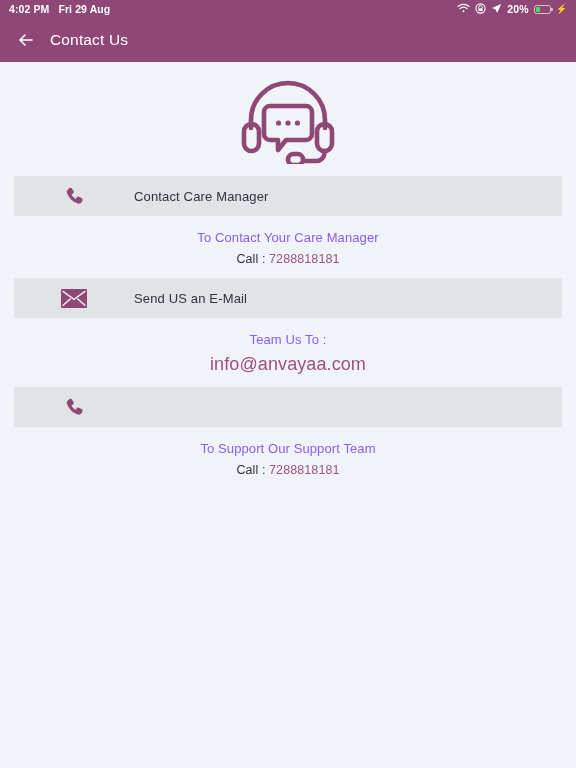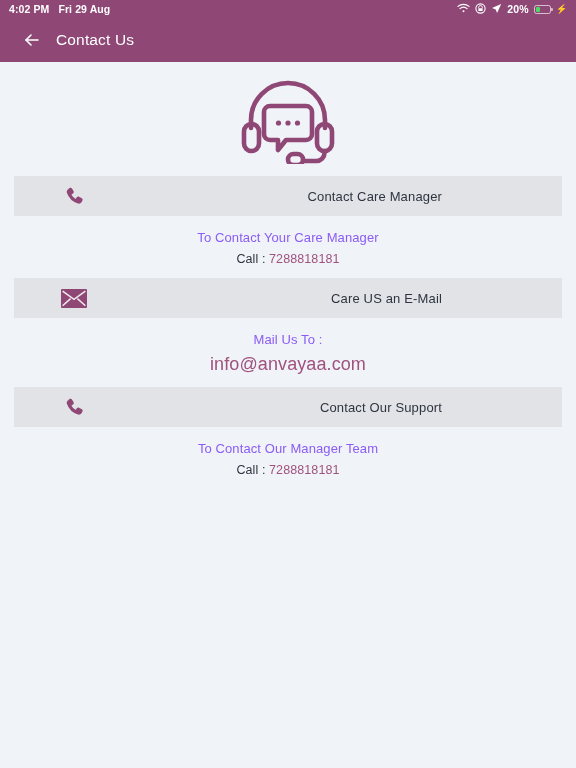--- a/index.html
+++ b/index.html
@@ -40,21 +40,21 @@
     position:absolute; left:1px; top:1px; bottom:1px;
     width:4.6px; background:#4CD964; border-radius:1px;
   }
   .bolt{ font-size:9px; line-height:1; color:#fff; margin-left:1px; }
 
   
   #app-header{
     height:44px;
     background:#8F4775;
     display:flex; align-items:center;
-    padding-left:22px;
+    padding-left:16px;
     gap:14px;
   }
   #back-arrow{ width:20px; height:20px; flex:none; cursor:pointer; }
   #header-title{
     color:#FFFFFF;
     font-size:15.5px;
     letter-spacing:.15px;
   }
 
   
@@ -73,21 +73,21 @@
     display:flex; align-items:center;
     cursor:pointer;
   }
   .action-icon{
     width:120px;
     display:flex; align-items:center; justify-content:center;
     flex:none;
   }
   .action-label{
     flex:1;
-    text-align:right;
+    text-align:left;
     font-size:13px;
     color:#2E3440;
     letter-spacing:.15px;
     padding-right:120px;
   }
 
   .info-block{
     text-align:center;
     padding:14px 0 12px;
   }
@@ -188,37 +188,36 @@
     </div>
   </div>
 
   <div class="action-row">
     <span class="action-icon">
       <svg width="26" height="19" viewBox="0 0 26 19">
         <rect x="0" y="0" width="26" height="19" rx="1" fill="#8F4775"></rect>
         <path d="M1.6 2.2 13 10.4 24.4 2.2M1.6 16.8 9.6 9.6M24.4 16.8 16.4 9.6" fill="none" stroke="#F0EAEF" stroke-width="1.5"></path>
       </svg>
     </span>
-    <span class="action-label">Care US an E-Mail</span>
+    <span class="action-label">Send US an E-Mail</span>
   </div>
   <div class="info-block">
-    <div class="info-line1">Mail Us To :</div>
+    <div class="info-line1">Team Us To :</div>
     <div class="info-line2">
       <span></span><span class="accent-value solo">info@anvayaa.com</span>
     </div>
   </div>
 
   <div class="action-row">
     <span class="action-icon">
       <svg width="21" height="21" viewBox="0 0 24 24" fill="#8F4775">
         <path d="M6.6 2.1c.9-.5 2 -.2 2.5.7l1.9 3.3c.5.9.2 2-.7 2.5l-1.3.8c-.3.2-.4.5-.3.8a11.4 11.4 0 0 0 4.3 4.3c.3.1.6 0 .8-.3l.8-1.3c.5-.9 1.6-1.2 2.5-.7l3.3 1.9c.9.5 1.2 1.6.7 2.5l-1.1 1.9c-.8 1.4-2.5 2-4 1.5A19.6 19.6 0 0 1 3.3 7.7c-.5-1.5.1-3.2 1.5-4z"></path>
       </svg>
     </span>
-    <span class="action-label">Contact Our Support</span>
   </div>
   <div class="info-block">
-    <div class="info-line1">To Contact Our Manager Team</div>
+    <div class="info-line1">To Support Our Support Team</div>
     <div class="info-line2">
       <span>Call : </span><span class="accent-value">7288818181</span>
     </div>
   </div>
 
 </div>
 
 </body></html>

